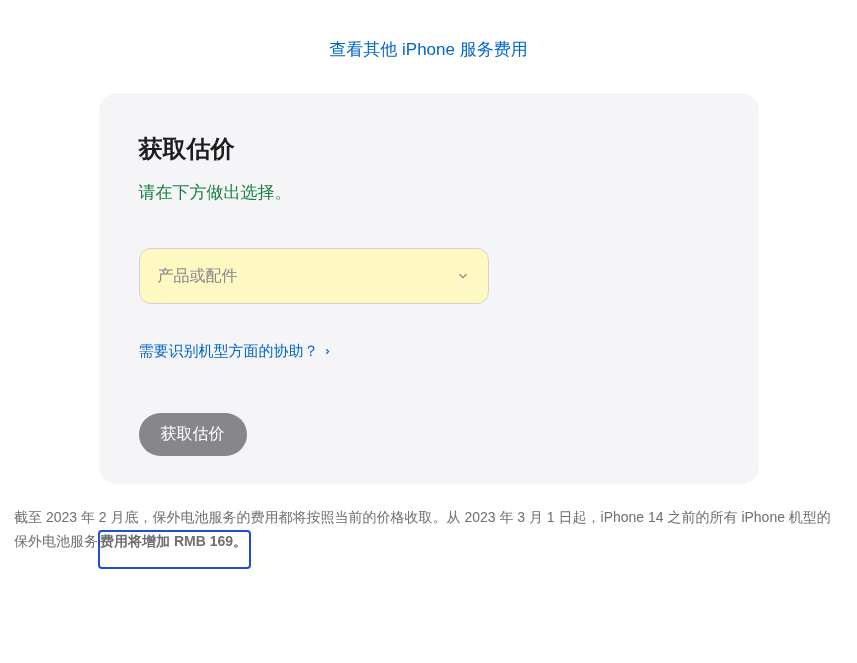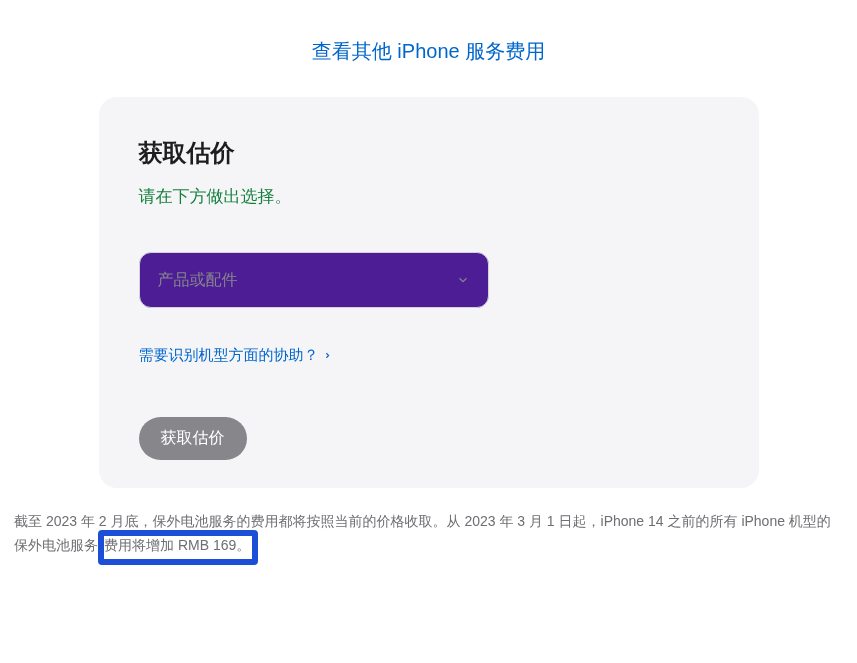--- a/index.html
+++ b/index.html
@@ -15,21 +15,21 @@
       overflow: hidden;
     }
     .container {
       display: flex;
       flex-direction: column;
       align-items: center;
       padding-top: 38px;
     }
     .top-link {
       color: #0066cc;
-      font-size: 20px;
+      font-size: 17px;
       cursor: pointer;
       margin-bottom: 32px;
     }
     .card {
       width: 660px;
       background: #f5f5f7;
       border-radius: 18px;
       padding: 40px 40px 28px 40px;
       display: flex;
       flex-direction: column;
@@ -42,21 +42,21 @@
       margin-bottom: 16px;
     }
     .card-subtitle {
       font-size: 17px;
       color: #15803d;
       margin-bottom: 44px;
     }
     .select-box {
       width: 350px;
       height: 56px;
-      background: #4c1d95;
+      background: #fef9c3;
       border: 1px solid #d2d2d7;
       border-radius: 12px;
       display: flex;
       align-items: center;
       justify-content: space-between;
       padding: 0 18px;
       cursor: pointer;
       margin-bottom: 20px;
       gap: 20px;
     }
@@ -101,23 +101,24 @@
       line-height: 1.7;
       margin-bottom: 18px;
     }
     .footer-line2 {
       font-size: 14px;
       color: #6e6e73;
       line-height: 1.7;
     }
     .highlight-box {
       display: inline;
-      border: 6px solid #1d4ed8;
+      border: 2px solid #1d4ed8;
       border-radius: 4px;
-      padding: 1px 2px 6px 0;
+      padding: 1px 2px 18px 0;
+      font-weight: bold;
     }
     .svg-icon {
       width: 14px;
       height: 14px;
     }
   </style>
 </head>
 <body>
 
 <div class="container">

